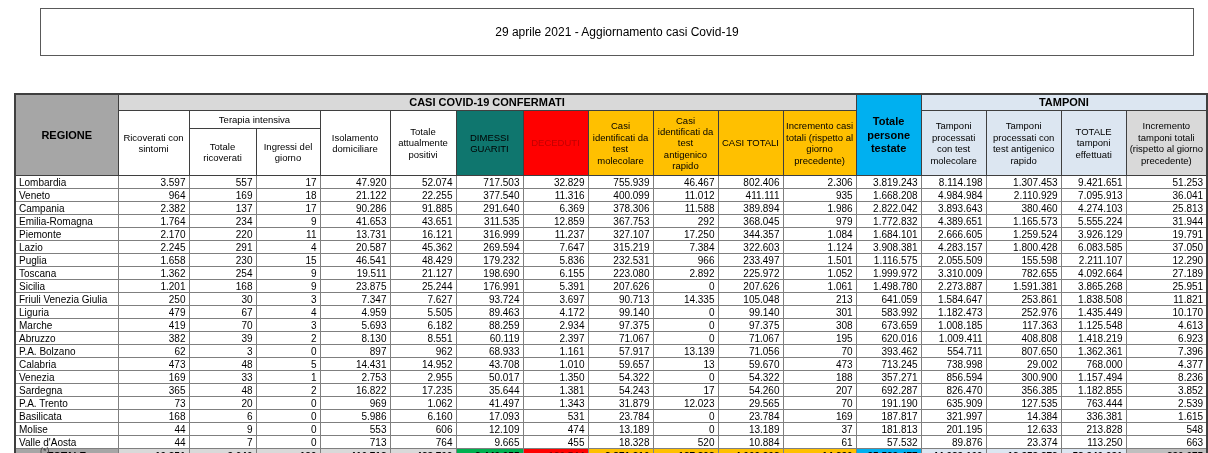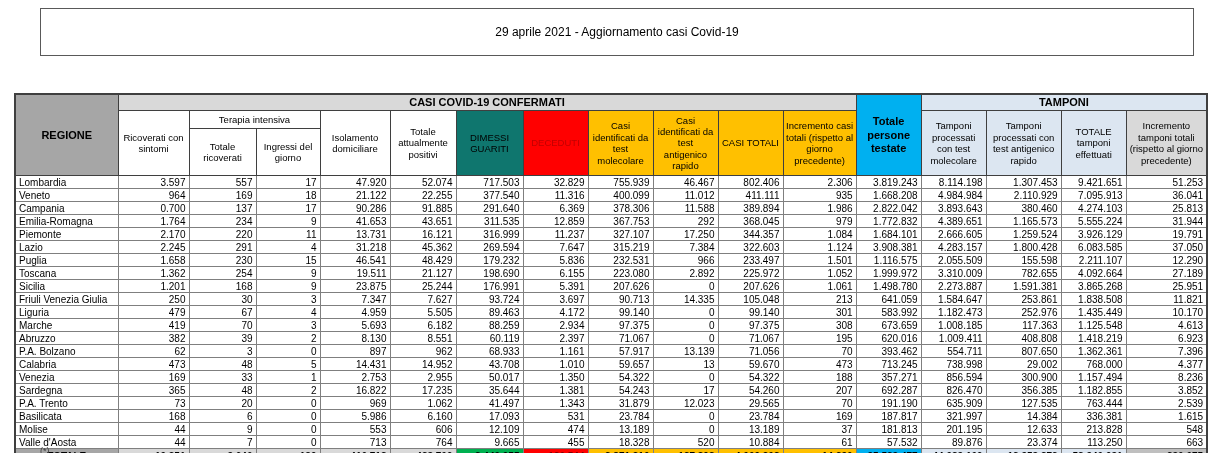--- a/index.html
+++ b/index.html
@@ -149,21 +149,21 @@
           <td class="num">411.111</td>
           <td class="num">935</td>
           <td class="num">1.668.208</td>
           <td class="num">4.984.984</td>
           <td class="num">2.110.929</td>
           <td class="num">7.095.913</td>
           <td class="num">36.041</td>
         </tr>
         <tr>
           <td class="region">Campania</td>
-          <td class="num">0.700</td>
+          <td class="num">2.382</td>
           <td class="num">137</td>
           <td class="num">17</td>
           <td class="num">90.286</td>
           <td class="num">91.885</td>
           <td class="num">291.640</td>
           <td class="num">6.369</td>
           <td class="num">378.306</td>
           <td class="num">11.588</td>
           <td class="num">389.894</td>
           <td class="num">1.986</td>
@@ -209,21 +209,21 @@
           <td class="num">2.666.605</td>
           <td class="num">1.259.524</td>
           <td class="num">3.926.129</td>
           <td class="num">19.791</td>
         </tr>
         <tr>
           <td class="region">Lazio</td>
           <td class="num">2.245</td>
           <td class="num">291</td>
           <td class="num">4</td>
-          <td class="num">31.218</td>
+          <td class="num">20.587</td>
           <td class="num">45.362</td>
           <td class="num">269.594</td>
           <td class="num">7.647</td>
           <td class="num">315.219</td>
           <td class="num">7.384</td>
           <td class="num">322.603</td>
           <td class="num">1.124</td>
           <td class="num">3.908.381</td>
           <td class="num">4.283.157</td>
           <td class="num">1.800.428</td>

